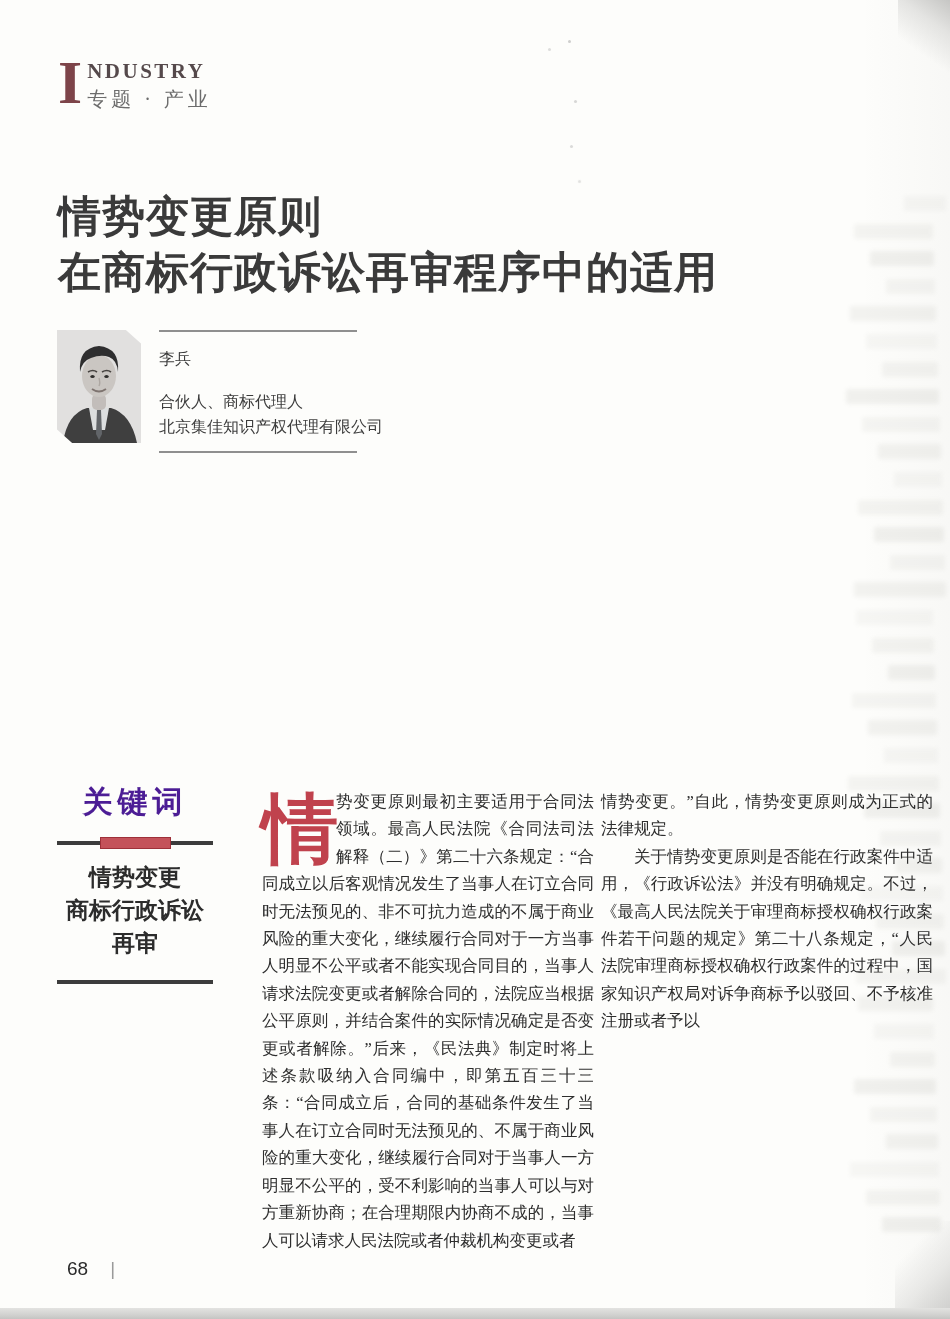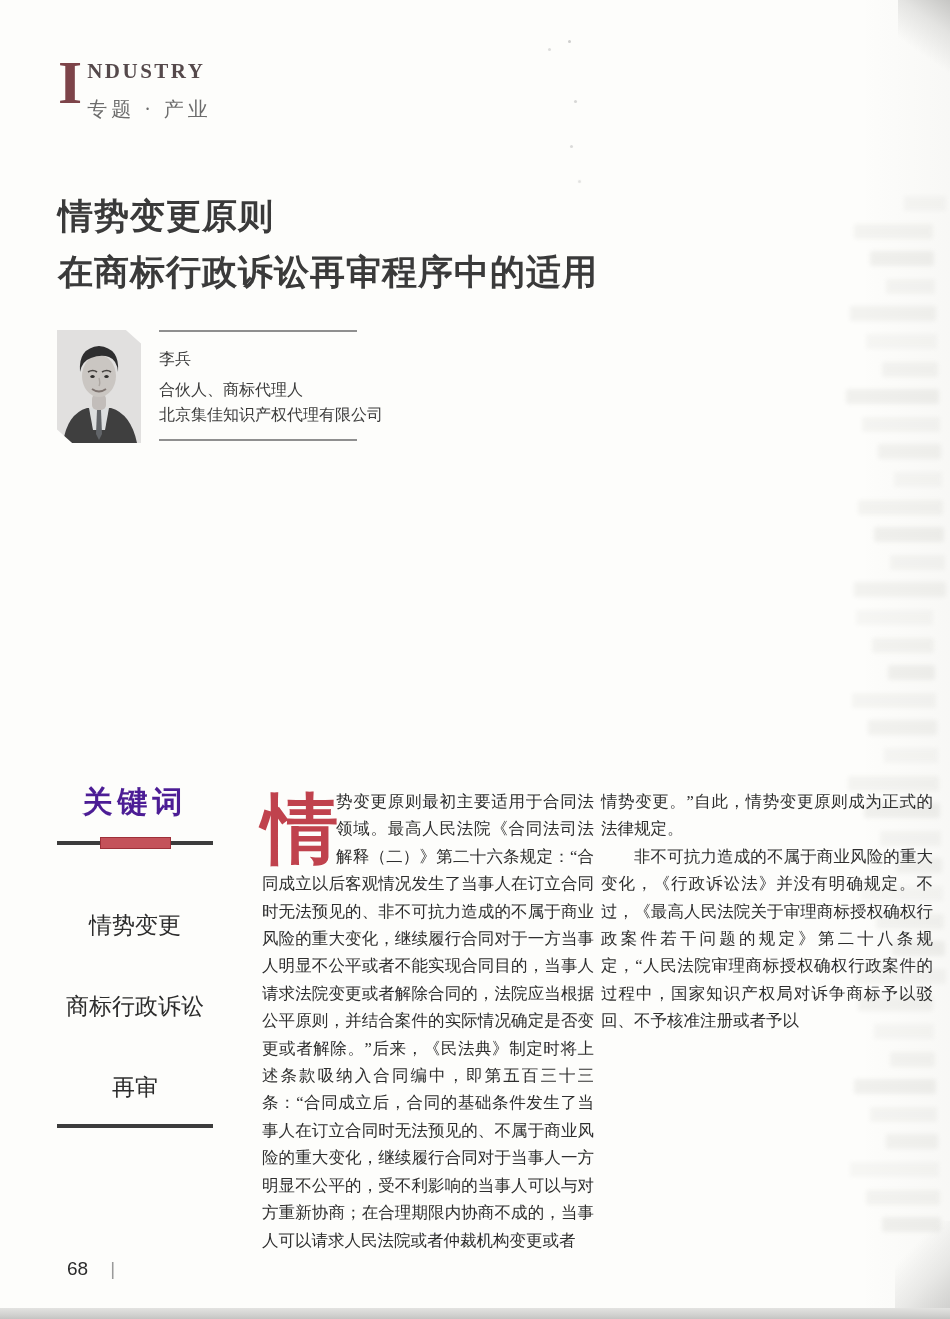--- a/index.html
+++ b/index.html
@@ -24,46 +24,46 @@
                10px 140px 1px rgba(140,140,140,.25), -20px 8px 0 rgba(150,150,150,.3);}
   .bleed{position:absolute;top:0;left:0;width:100%;height:100%;pointer-events:none;}
   .bleed .row{position:absolute;height:15px;border-radius:2px;background:#8d8d82;
     filter:blur(2px);opacity:.10;transform:scaleX(-1);}
   
   .hdr{position:absolute;left:58px;top:56px;display:flex;align-items:flex-start;}
   .hdr .big-i{font-size:62px;line-height:.85;font-weight:bold;color:#7d4449;
     font-family:"Liberation Serif","DejaVu Serif",serif;}
   .hdr .hdr-txt{margin-left:5px;padding-top:3px;}
   .hdr .en{font-size:21px;letter-spacing:2.5px;color:#55494b;font-weight:bold;}
-  .hdr .cn{font-size:20px;letter-spacing:4px;color:#6c6c6c;margin-top:12px;}
+  .hdr .cn{font-size:20px;letter-spacing:4px;color:#6c6c6c;margin-top:2px;}
   
   .title{position:absolute;left:58px;top:188px;margin:0;
     font-family:"Liberation Sans","DejaVu Sans",sans-serif;
-    font-size:35px;line-height:56px;font-weight:900;color:#3a3a3a;letter-spacing:1px;}
+    font-size:43px;line-height:56px;font-weight:900;color:#3a3a3a;letter-spacing:1px;}
   
   .author{position:absolute;left:57px;top:330px;display:flex;}
   .photo{width:84px;height:113px;flex:none;position:relative;background:#e4e2e0;
     clip-path:polygon(0 0,82% 0,100% 12%,100% 100%,18% 100%,0 88%);
     filter:saturate(.35) contrast(.95);}
   .photo svg{display:block;}
   .author-info{margin-left:18px;padding-top:0;}
   .a-rule{width:198px;border-top:2px solid #8f8f8f;}
   .a-lines{font-family:"Liberation Sans","DejaVu Sans",sans-serif;
     font-size:16px;line-height:25px;color:#3c3c3c;padding:14px 0 12px 0;}
-  .a-lines .nm{margin-bottom:6px;}
+  .a-lines .nm{margin-bottom:18px;}
   
   .kw{position:absolute;left:57px;top:782px;width:156px;text-align:center;}
   .kw-title{font-size:30px;font-weight:bold;letter-spacing:5px;color:#4c1d95;}
   .kw-rule{position:relative;height:12px;margin-top:14px;}
   .kw-rule .line{position:absolute;left:0;right:0;top:4px;height:4px;background:#3c3c3c;}
   .kw-rule .red{position:absolute;left:43px;top:0;width:71px;height:12px;
     background:#c4525a;border:1px solid #9e3039;box-sizing:border-box;}
   .kw-rule.bottom{margin-top:14px;}
   .kw-items{padding:12px 0 2px 0;}
-  .kw-items div{font-size:23px;font-weight:normal;line-height:33px;color:#2c2c2c;margin-top:48px;}
+  .kw-items div{font-size:23px;font-weight:bold;line-height:33px;color:#2c2c2c;}
   
   .col{position:absolute;top:788px;width:332px;
     font-size:16.5px;line-height:27.4px;text-align:justify;text-justify:inter-character;
     word-break:break-all;color:#2e2e2e;}
   .col p{margin:0;}
   .col1{left:262px;}
   .col2{left:601px;}
   .col .indent{text-indent:2em;}
   .dropcap{float:left;color:#c0424d;font-size:76px;line-height:78px;
     width:66px;margin:2px 8px 0 0;font-weight:bold;}
@@ -185,20 +185,20 @@
       <div class="line"></div>
     </div>
   </aside>
 
   <div class="col col1">
     <p><span class="dropcap">情</span><span>势变更原则最初主要适用于合同法领域。最高人民法院《合同法司法解释（二）》第二十六条规定：“合同成立以后客观情况发生了当事人在订立合同时无法预见的、非不可抗力造成的不属于商业风险的重大变化，继续履行合同对于一方当事人明显不公平或者不能实现合同目的，当事人请求法院变更或者解除合同的，法院应当根据公平原则，并结合案件的实际情况确定是否变更或者解除。”后来，《民法典》制定时将上述条款吸纳入合同编中，即第五百三十三条：“合同成立后，合同的基础条件发生了当事人在订立合同时无法预见的、不属于商业风险的重大变化，继续履行合同对于当事人一方明显不公平的，受不利影响的当事人可以与对方重新协商；在合理期限内协商不成的，当事人可以请求人民法院或者仲裁机构变更或者</span></p>
   </div>
 
   <div class="col col2">
     <p>情势变更。”自此，情势变更原则成为正式的法律规定。</p>
-    <p class="indent">非不可抗力造成的不属于商业风险的重大变化，《行政诉讼法》并没有明确规定。不过，《最高人民法院关于审理商标授权确权行政案件若干问题的规定》第二十八条规定，“人民法院审理商标授权确权行政案件的过程中，国家知识产权局对诉争商标予以驳回、不予核准注册或者予以</p>
+    <p class="indent">关于情势变更原则是否能在行政案件中适用，《行政诉讼法》并没有明确规定。不过，《最高人民法院关于审理商标授权确权行政案件若干问题的规定》第二十八条规定，“人民法院审理商标授权确权行政案件的过程中，国家知识产权局对诉争商标予以驳回、不予核准注册或者予以</p>
   </div>
 
   <div class="footer">
     <span>68</span><span class="bar">|</span>
   </div>
 
 </div>
 
 </body></html>

